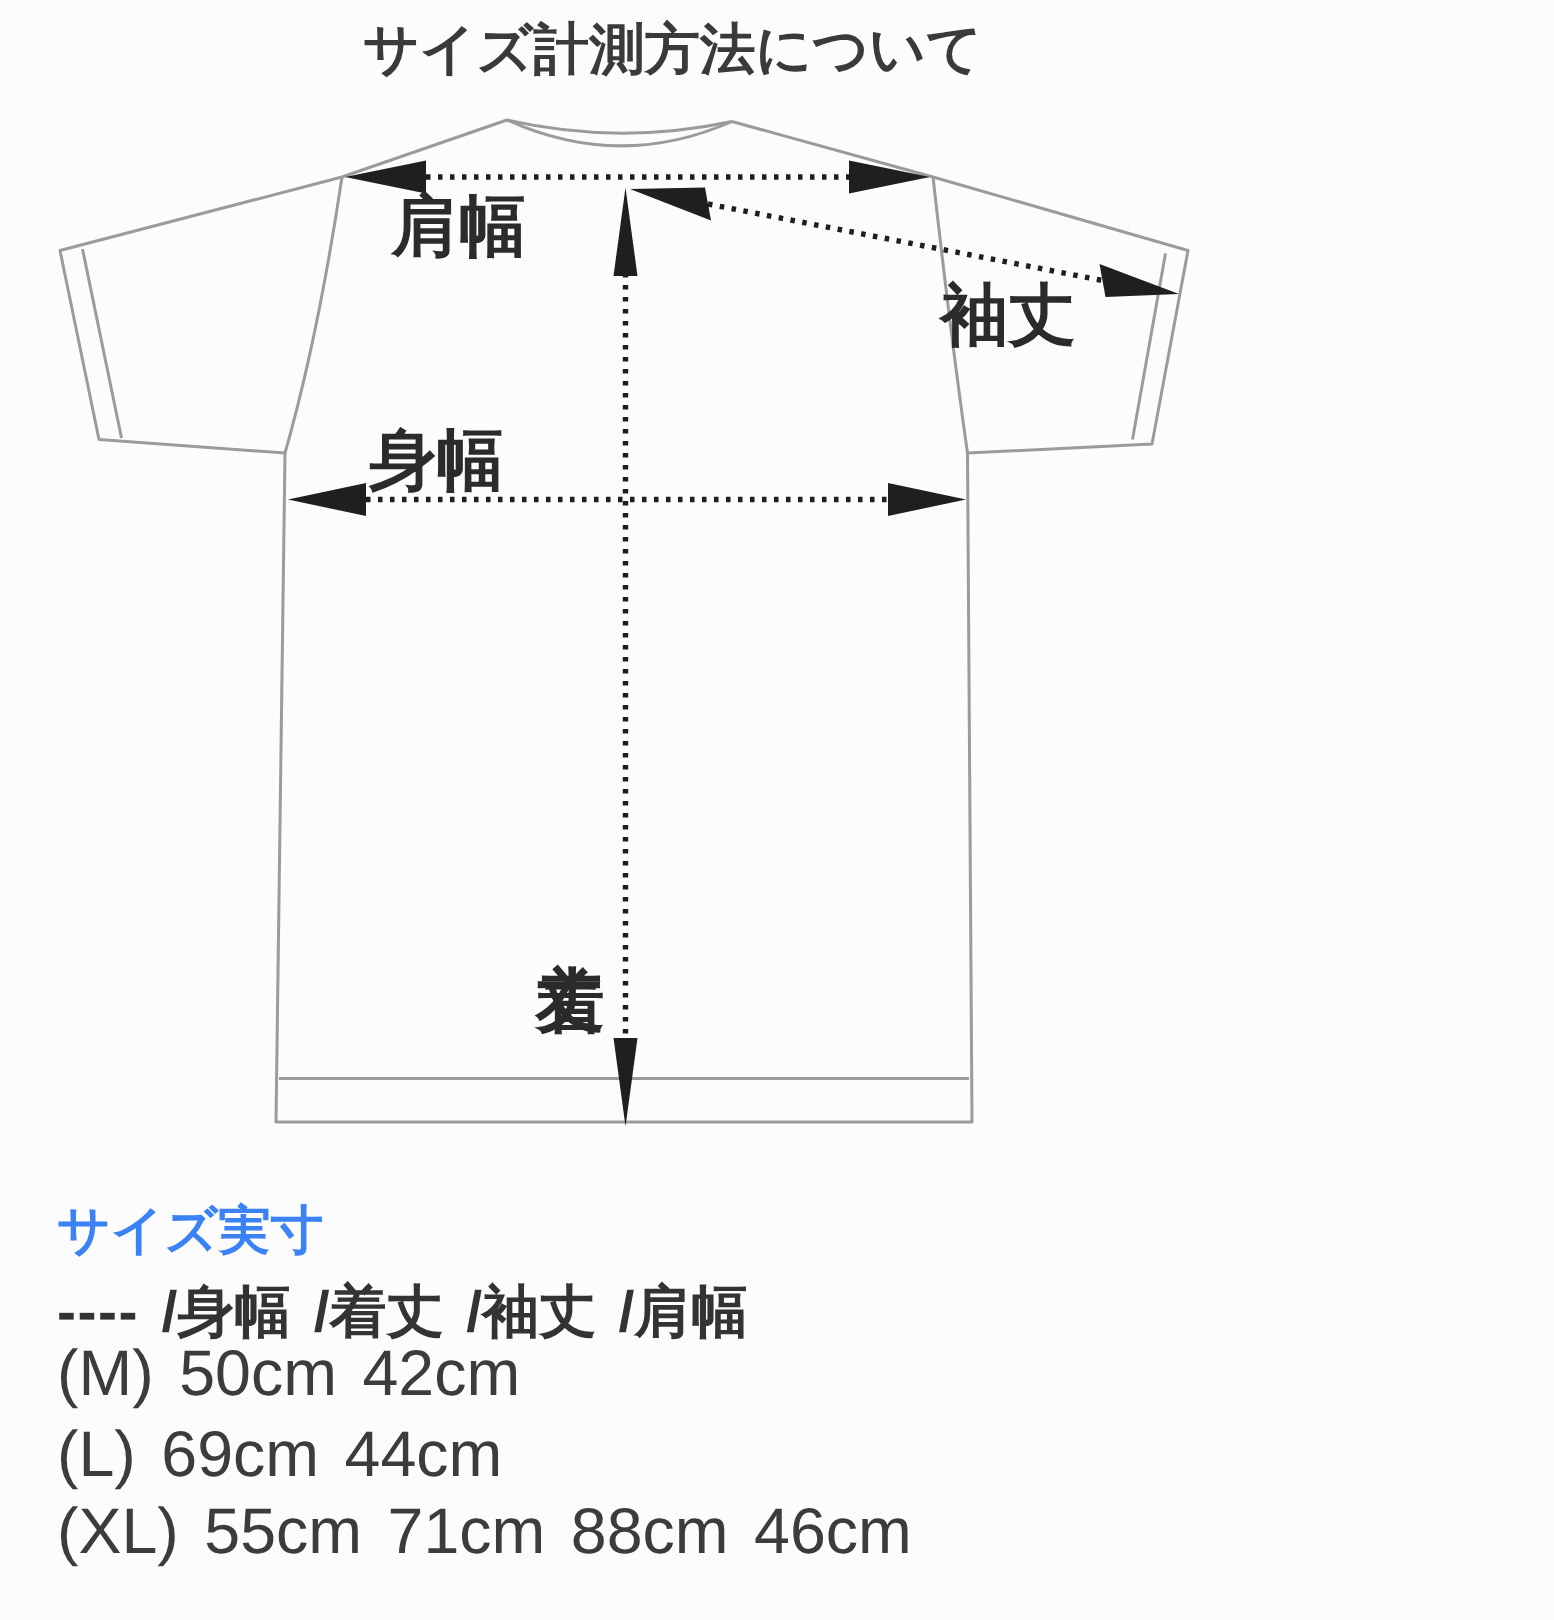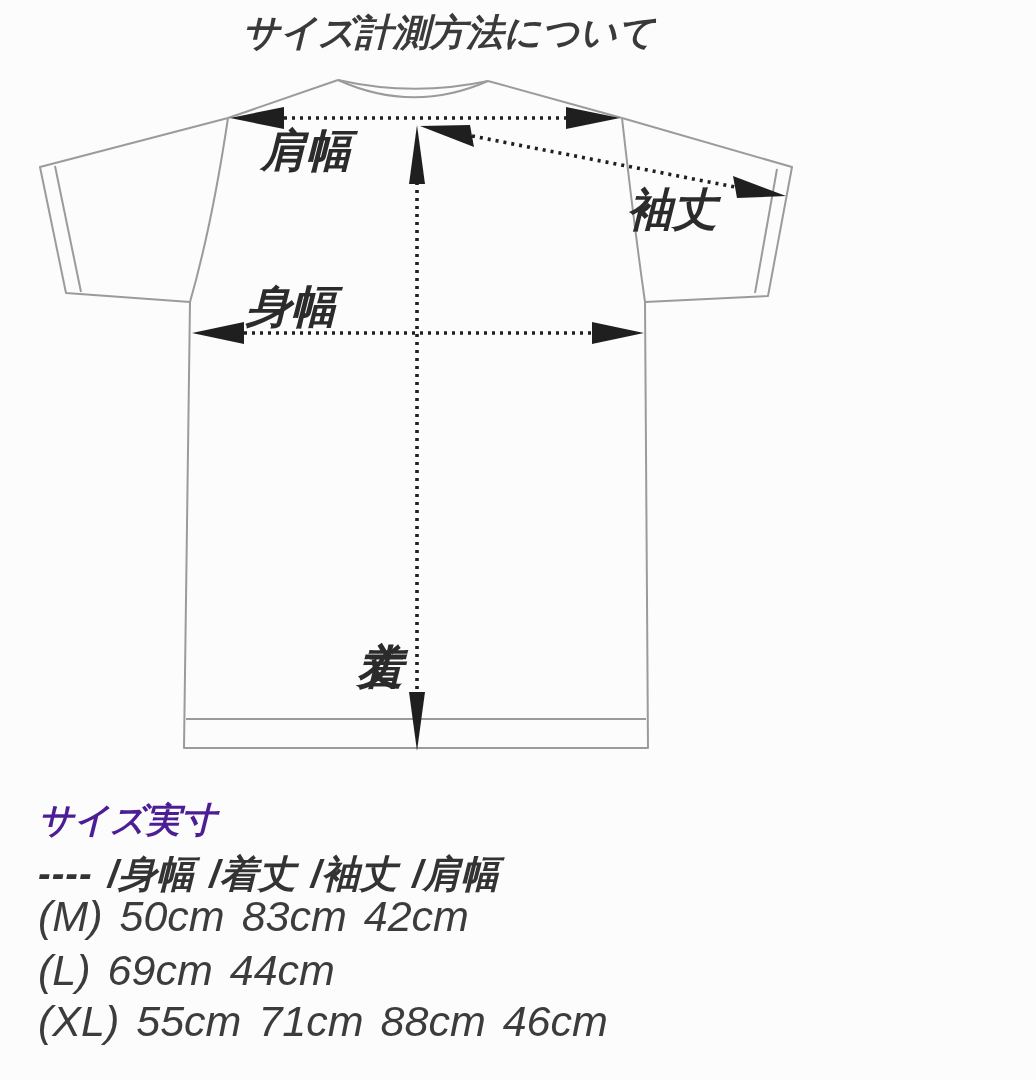--- a/index.html
+++ b/index.html
@@ -3,21 +3,21 @@
 <meta charset="utf-8">
 <style>
   html, body { margin: 0; padding: 0; }
   body {
     width: 1036px; height: 1080px;
     background: var(--background, #fcfcfc);
     font-family: "Liberation Sans", "DejaVu Sans", sans-serif;
     color: var(--text, #2e2e2e);
     overflow: hidden;
   }
-  .canvas { position: relative; width: 912px; height: 1080px; font-style: italic; }
+  .canvas { position: relative; width: 912px; height: 1080px; }
 
   .page-title {
     position: absolute; left: 242px; top: 8px;
     font-size: 37px; font-weight: 700; color: #3a3a3a;
     letter-spacing: 0px; white-space: nowrap;
   }
 
   .diagram-svg { position: absolute; left: 0; top: 0; }
 
   .dim-label {
@@ -29,21 +29,21 @@
   .dim-label.width    { left: 246px; top: 284px; }
   .dim-label.length   {
     left: 358px; top: 603px;
     writing-mode: vertical-rl; text-orientation: upright;
     letter-spacing: 3px; font-size: 46px;
   }
 
   .size-table { position: absolute; left: 38px; top: 0; width: 640px; }
   .size-heading {
     position: absolute; top: 797px; left: 0;
-    font-size: 35px; font-weight: 600; color: #4c1d95; white-space: nowrap;
+    font-size: 35px; font-weight: 600; color: #3b82f6; white-space: nowrap;
   }
   .size-header {
     position: absolute; top: 849px; left: 0;
     display: flex; gap: 15px; align-items: baseline;
     font-size: 38px; font-weight: 600; color: #333; white-space: nowrap;
   }
   .size-header .dashes { letter-spacing: 1px; }
   .size-row {
     position: absolute; left: 0;
     display: flex; gap: 17px; align-items: baseline;
@@ -123,21 +123,20 @@
       <span class="dashes">----</span>
       <span>/身幅</span>
       <span>/着丈</span>
       <span>/袖丈</span>
       <span>/肩幅</span>
     </div>
 
     <div class="size-row r0">
       <span>(M)</span>
       <span>50cm</span>
-      <span>83cm</span>
       <span>42cm</span>
     </div>
 
     <div class="size-row r1">
       <span>(L)</span>
       <span>69cm</span>
       <span>44cm</span>
     </div>
 
     <div class="size-row r2">

